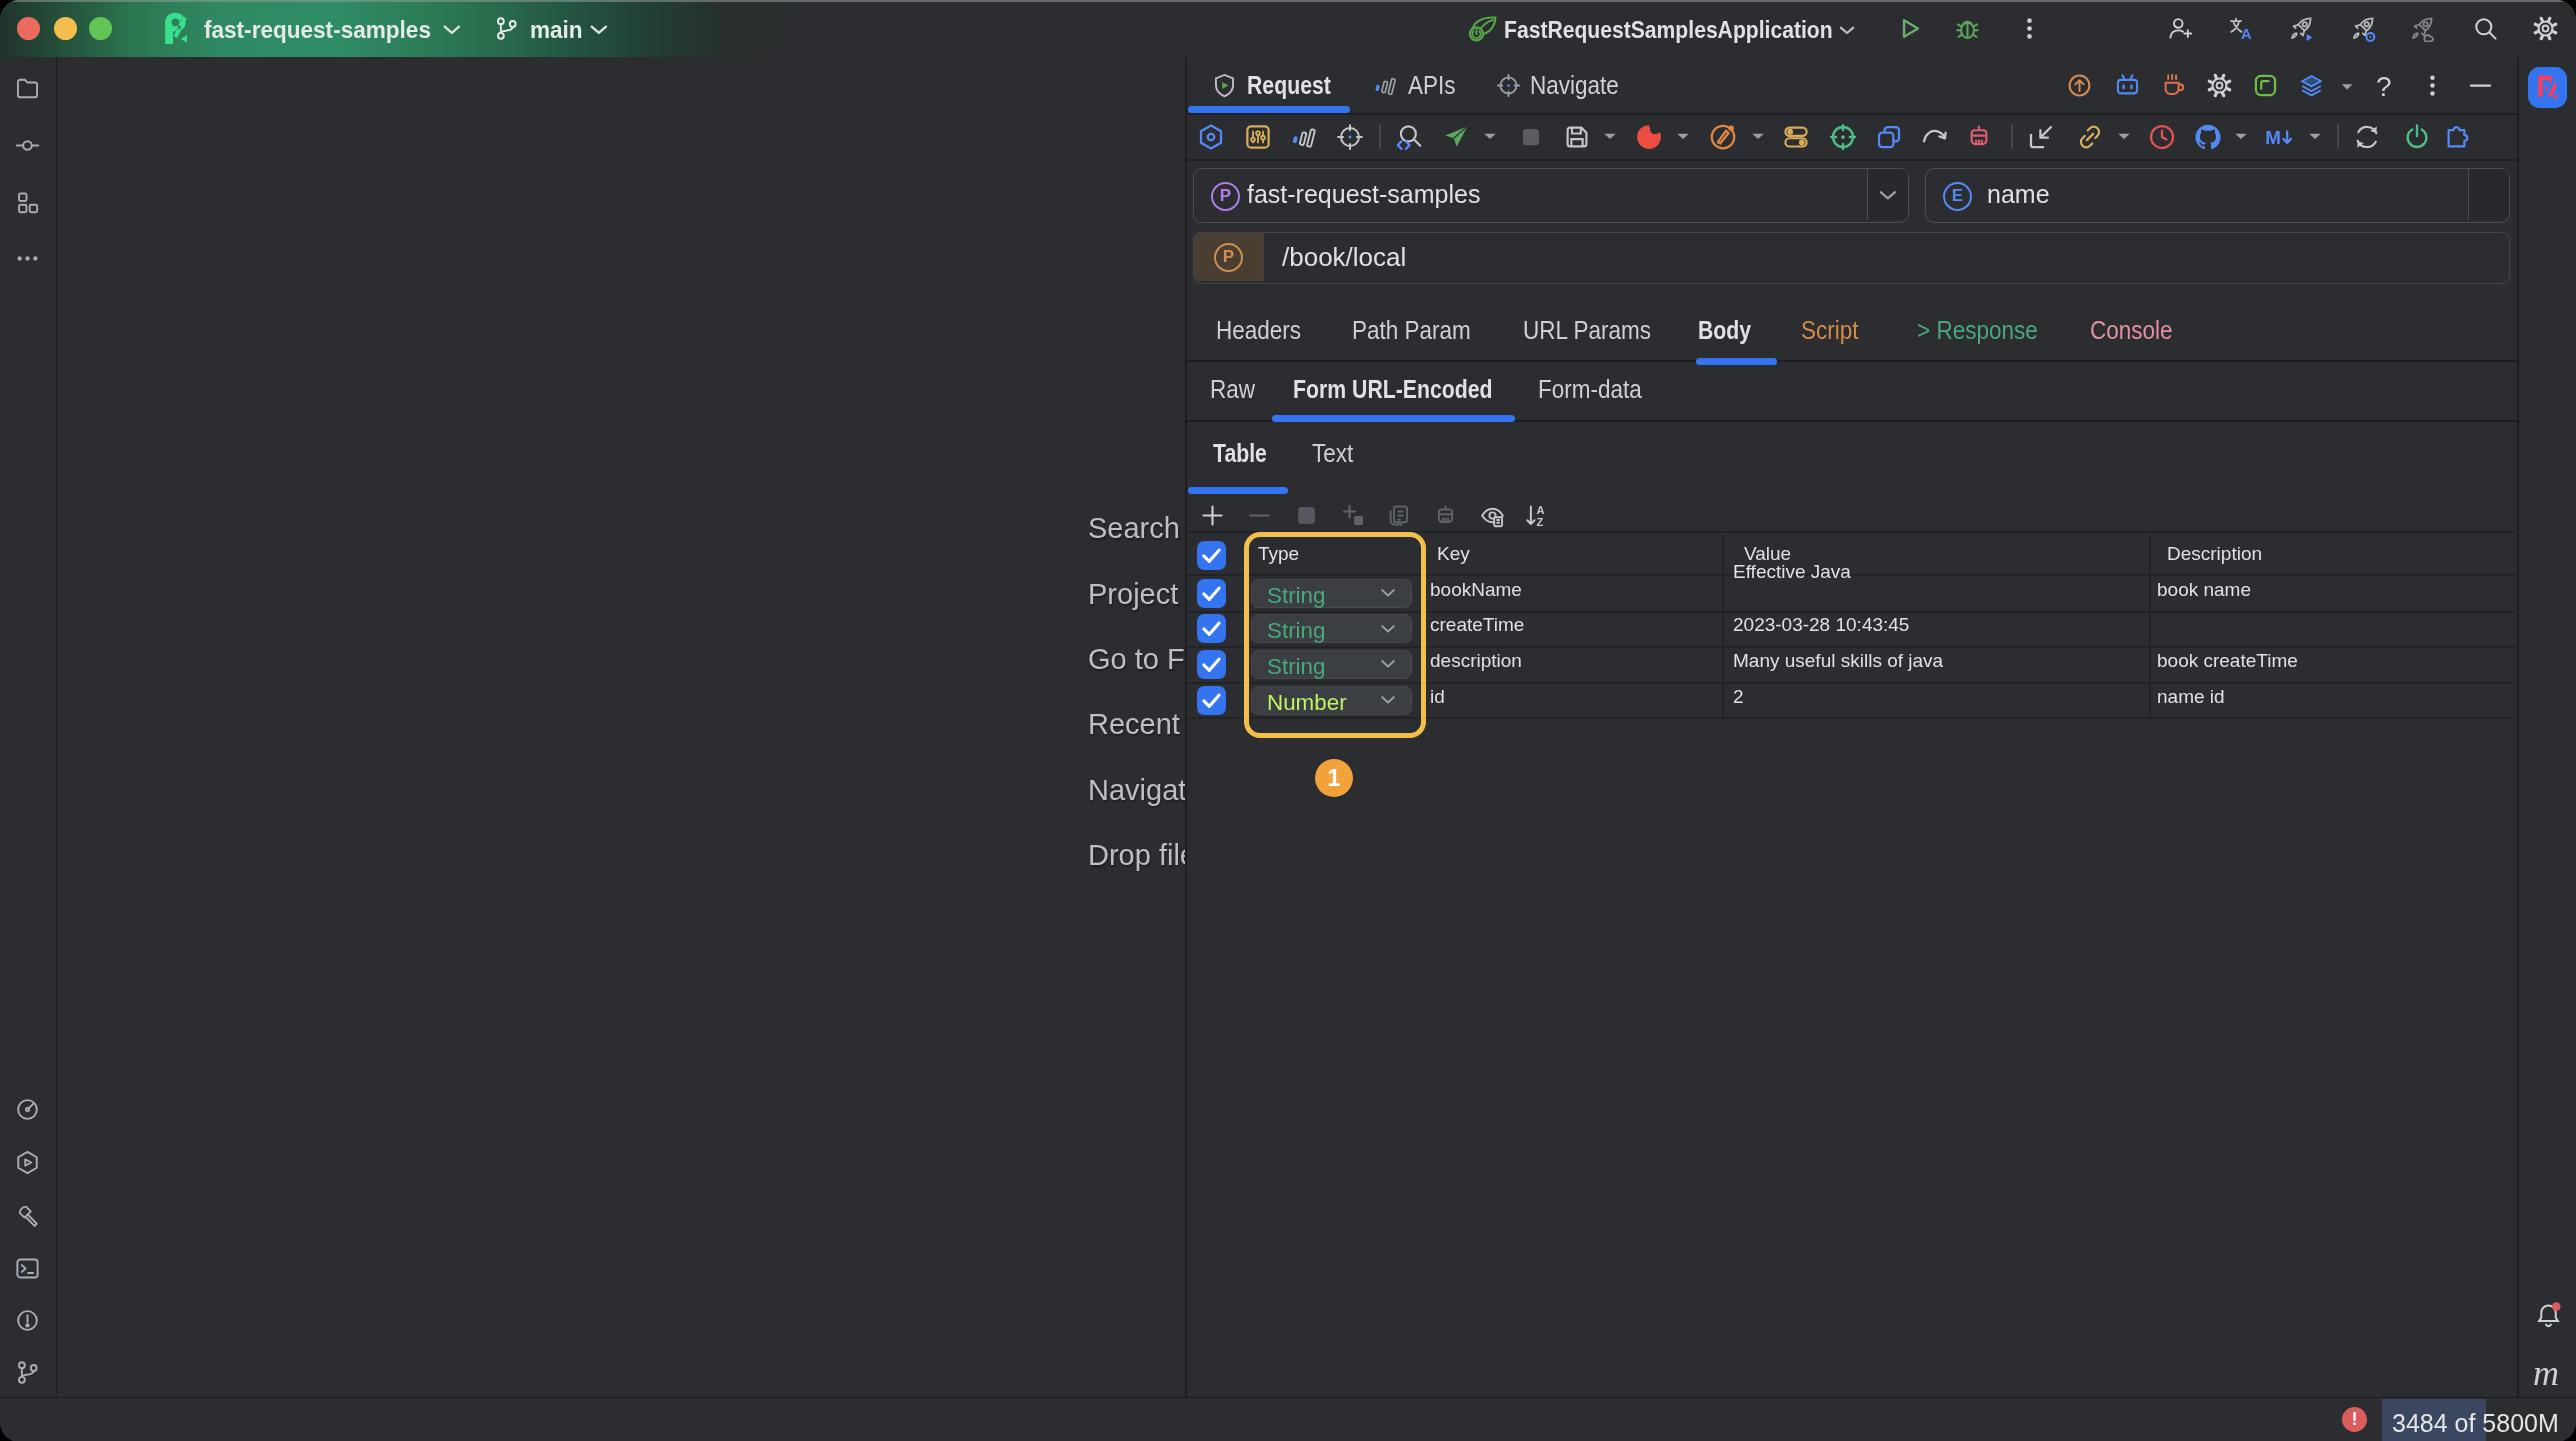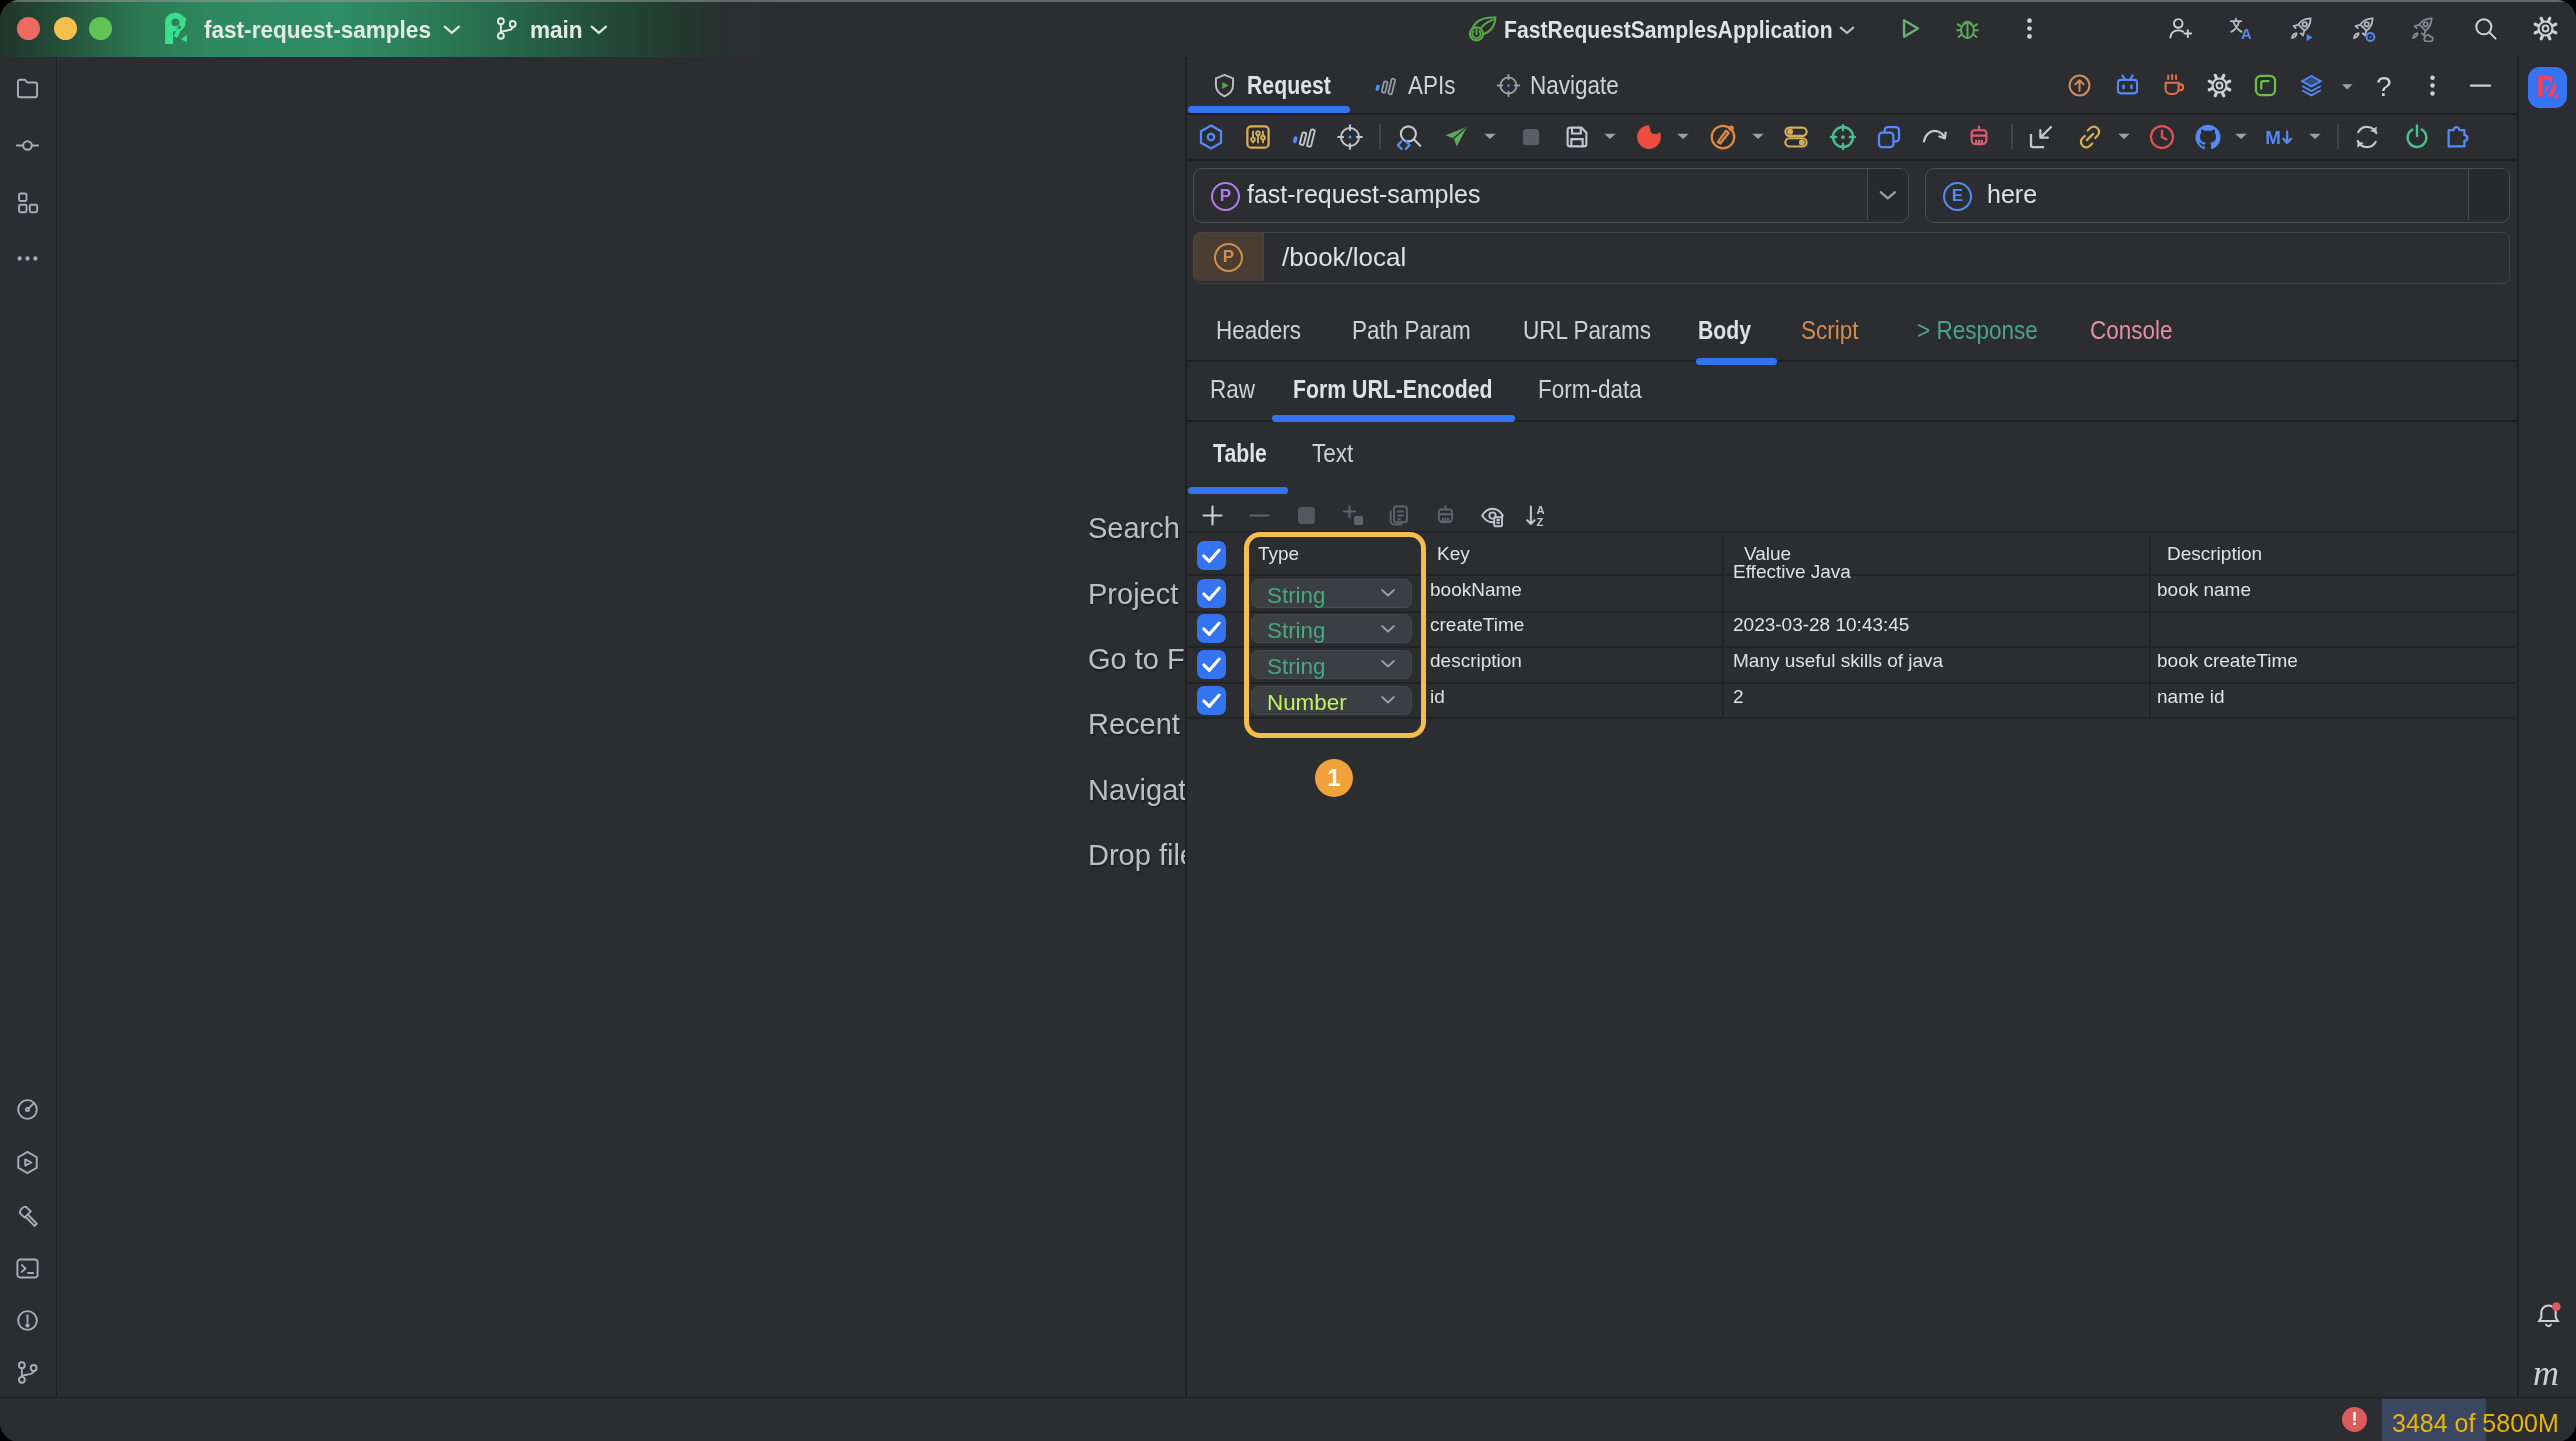--- a/index.html
+++ b/index.html
@@ -369,21 +369,21 @@
     </svg>
   <svg class="abs" style="left:2479px;top:189px" width="19.7" height="12.5" viewBox="0 0 22 14">
       <path d="M3 3.5l8 7 8-7" stroke="#9DA0A8" stroke-width="2.4" fill="none" stroke-linecap="round" stroke-linejoin="round"></path>
     </svg>
   <div class="abs" style="left:1211px;top:182px;width:29px;height:29px;border:2.2px solid #B07DE8;border-radius:50%;color:#B07DE8;font-size:17px;font-weight:bold;text-align:center;line-height:24px">P</div>
   <div class="cell" style="left:1247px;top:181px;font-size:25px">fast-request-samples</div>
   <div class="abs" style="left:1925px;top:168px;width:585px;height:55px;border:1.8px solid #4A4D53;border-radius:9px">
     <div class="abs" style="right:0;top:0;width:41px;height:51px;border-left:1.8px solid #4A4D53;background:#27292C;border-radius:0 7.2px 7.2px 0"></div>
   </div>
   <div class="abs" style="left:1943px;top:182px;width:29px;height:29px;border:2.2px solid #548AF7;border-radius:50%;color:#548AF7;font-size:17px;font-weight:bold;text-align:center;line-height:24px">E</div>
-  <div class="cell" style="left:1987px;top:181px;font-size:25px">here</div>
+  <div class="cell" style="left:1987px;top:181px;font-size:25px">name</div>
 
   <div class="abs" style="left:1193px;top:232px;width:1317px;height:52px;border:1.8px solid #43454A;border-radius:7.2px;background:#2B2D30">
     <div class="abs" style="left:0;top:0;width:70px;height:48px;background:#4A3D31;border-right:1.8px solid #43454A;border-radius:5.4px 0 0 5.4px"></div>
   </div>
   <div class="abs" style="left:1214px;top:243px;width:29px;height:29px;border:2.2px solid #CE8E52;border-radius:50%;color:#CE8E52;font-size:17px;font-weight:bold;text-align:center;line-height:24px">P</div>
   <div class="cell" style="left:1282px;top:243px;font-size:26px">/book/local</div>
 
   <div class="hline" style="left:1187px;top:360px;width:1330px"></div>
   <div class="tabtxt" style="left:1216px;top:317px">Headers</div>
   <div class="tabtxt" style="left:1352px;top:317px">Path Param</div>
@@ -513,15 +513,15 @@
     </svg>
   <svg class="abs" style="left:2534px;top:1300px" width="29" height="30" viewBox="0 0 24 25" fill="none" stroke="#CED0D6" stroke-width="1.7">
       <path d="M12 4.5a6 6 0 0 1 6 6v4.2l1.8 2.8H4.2L6 14.7v-4.2a6 6 0 0 1 6-6z"></path>
       <path d="M10 20.5a2.2 2.2 0 0 0 4 0" stroke-linecap="round"></path>
       <circle cx="18.5" cy="5.5" r="3.6" fill="#DB5C5C" stroke="none"></circle>
     </svg>
   <div class="abs" style="left:2533px;top:1352px;font-size:36px;font-style:italic;color:#CED0D6;font-family:'Liberation Serif',serif">m</div>
   <div class="statusbar"></div>
   <div class="abs" style="left:2382px;top:1399px;width:104px;height:43px;background:#3B4660"></div>
   <div class="abs" style="left:2342px;top:1407px;width:25px;height:25px;border-radius:50%;background:#DB5C5C;color:#fff;font-size:18px;font-weight:bold;text-align:center;line-height:25px">!</div>
-  <div class="abs" style="left:2392px;top:1409px;font-size:25px;color:#eab308;white-space:nowrap">3484 of 5800M</div>
+  <div class="abs" style="left:2392px;top:1409px;font-size:25px;color:#e5e5e5;white-space:nowrap">3484 of 5800M</div>
 </div>
 
 
 </body></html>

